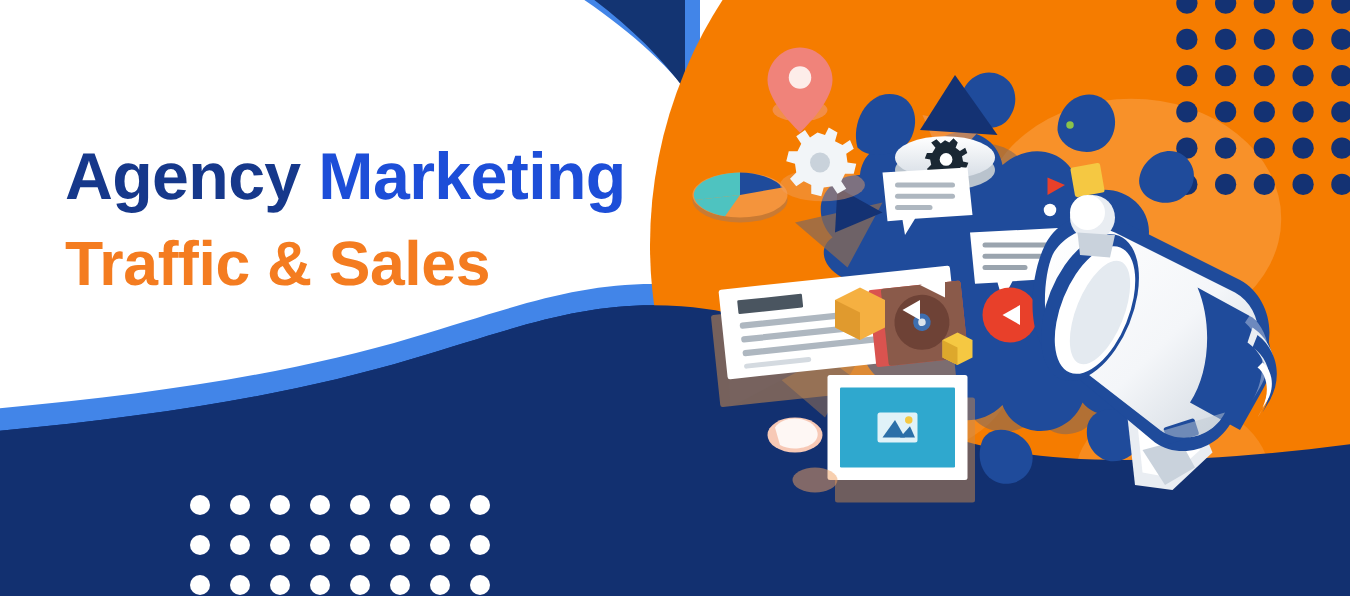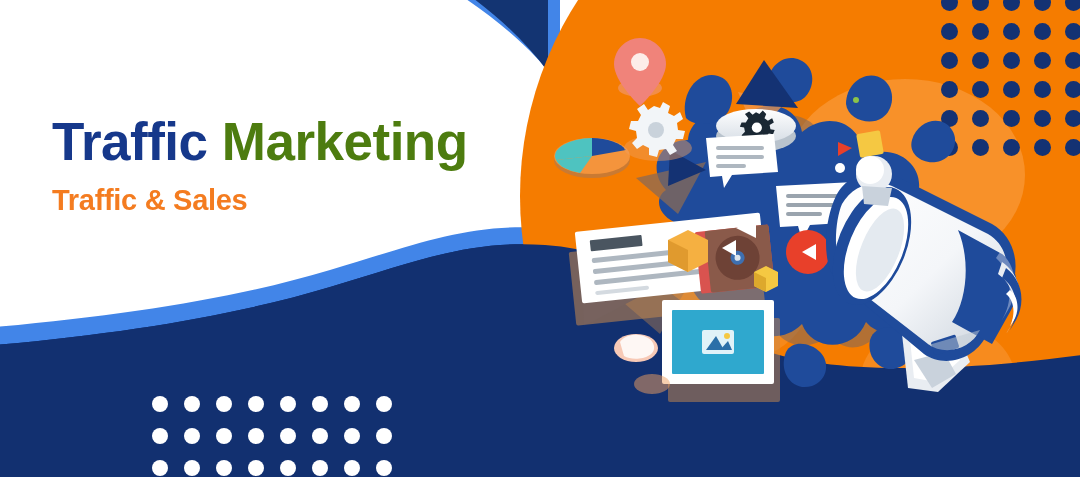--- a/index.html
+++ b/index.html
@@ -28,32 +28,32 @@
     z-index:30;
   }
   .line1 {
     font-size:53px;
     font-weight:bold;
     letter-spacing:-0.5px;
     line-height:1.04;
     white-space:nowrap;
   }
   .line1 .w-navy { color:#16388B; }
-  .line1 .w-orange { color:#4d7c0f; }
+  .line1 .w-orange { color:#1d4ed8; }
   .line2 {
     font-size:34px;
     font-weight:bold;
     color:#16388B;
     line-height:1.05;
     margin-top:14px;
     letter-spacing:-0.2px;
     white-space:nowrap;
   }
   .line3 {
-    font-size:29px;
+    font-size:50px;
     font-weight:bold;
     color:#F47C20;
     line-height:1.05;
     margin-top:16px;
     letter-spacing:-0.3px;
     white-space:nowrap;
   }
 
   
   .dotgrid { position:absolute; display:grid; }
@@ -131,21 +131,21 @@
                C 420,260 470,240 545,245
                C 620,250 660,284 700,316
                C 742,350 800,368 900,368
                C 980,368 1040,361 1120,350
                L 1120,520 L -40,520 Z" fill="#123070"></path>
     </g>
   </svg>
 
   <div id="headline-block">
     <div class="line1">
-      <span class="w-navy">Traffic</span><span class="w-navy"> </span><span class="w-orange">Marketing</span>
+      <span class="w-navy">Agency</span><span class="w-navy"> </span><span class="w-orange">Marketing</span>
     </div>
     <div class="line3">Traffic &amp; Sales</div>
   </div>
 
   <div class="dotgrid" id="dots-bottom-left">
       <i style="background: rgb(255, 255, 255);"></i>
       <i style="background: rgb(255, 255, 255);"></i>
       <i style="background: rgb(255, 255, 255);"></i>
       <i style="background: rgb(255, 255, 255);"></i>
       <i style="background: rgb(255, 255, 255);"></i>

